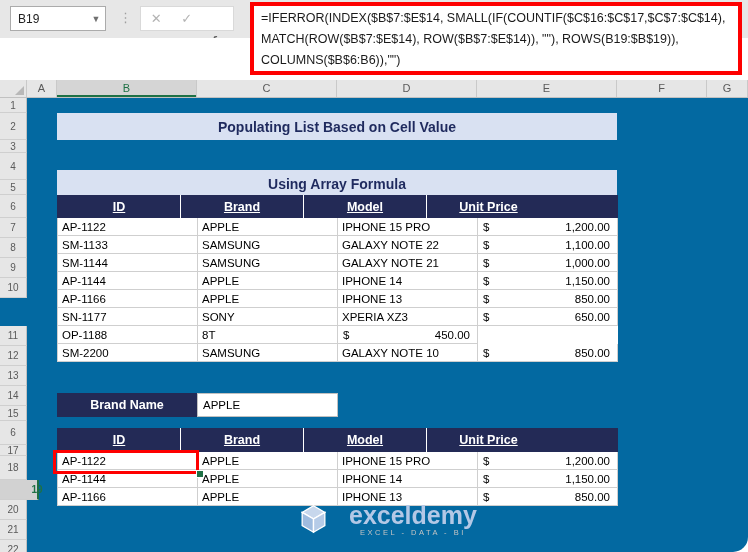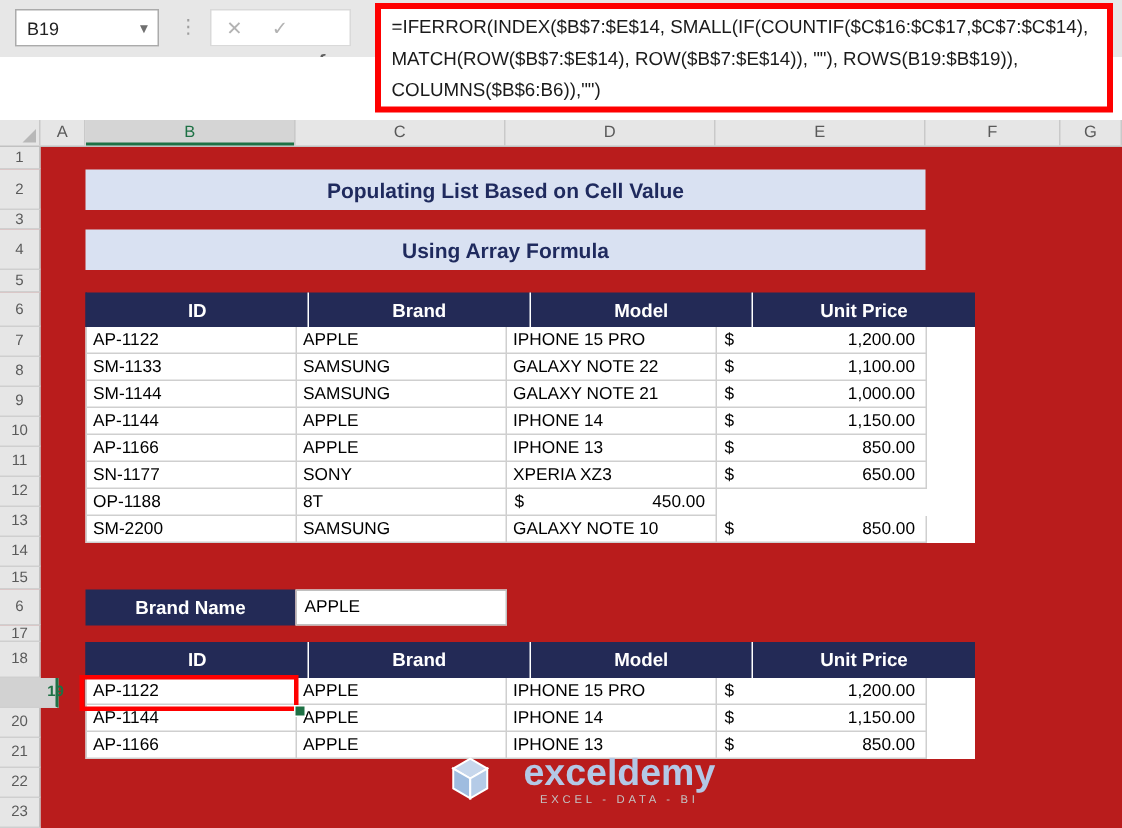--- a/index.html
+++ b/index.html
@@ -1,17 +1,17 @@
 <!DOCTYPE html>
 <html><head>
 <meta charset="utf-8">
 <style>
   html,body{margin:0;padding:0;width:748px;height:552px;overflow:hidden;background:#fff;
     font-family:"Liberation Sans",sans-serif;}
-  #app{position:relative;width:748px;height:552px;background:#b91c1c;}
+  #app{position:relative;width:748px;height:552px;background:#0369a1;border-radius:15px;}
 
   
   #topbar{position:absolute;left:0;top:0;width:748px;height:38px;background:#E7E7E7;}
   #namebox{position:absolute;left:10px;top:6px;width:96px;height:25px;background:#fff;
     border:1px solid #ABABAB;display:flex;align-items:center;box-sizing:border-box;}
   #namebox .val{padding-left:7px;font-size:12px;color:#222;flex:1;}
   #namebox .arrow{width:18px;text-align:center;color:#707070;font-size:9px;}
   #dots{position:absolute;left:119px;top:10px;color:#9E9E9E;font-size:13px;}
   #fxbox{position:absolute;left:140px;top:6px;width:94px;height:25px;background:#fff;
     border:1px solid #D9D9D9;display:flex;align-items:center;justify-content:space-around;box-sizing:border-box;}
@@ -42,22 +42,22 @@
   .rowh.sel{background:#D2D2D2;color:#1E7145;border-right:2px solid #1E7145;font-weight:bold;}
 
   
   .band{position:absolute;left:57px;width:560px;height:27px;background:#D9E1F2;color:#1F2A5E;
     font-weight:bold;font-size:14px;display:flex;align-items:center;justify-content:center;z-index:2;}
 
   
   .xltable{position:absolute;left:57px;z-index:2;}
   .trow{display:flex;}
   .thead{background:#232A56;border-left:1px solid #232A56;}
-  .hcell{width:148px;box-sizing:border-box;color:#fff;font-weight:bold;font-size:12.5px;
-    border-right:1px solid #fff;display:flex;align-items:center;justify-content:center;}
+  .hcell{width:123px;box-sizing:border-box;color:#fff;font-weight:bold;font-size:12.5px;
+    border-right:1px solid #fff;display:flex;align-items:center;justify-content:center;text-decoration:underline;}
   .hcell:last-child{border-right:none;}
   .tdata{height:18px;background:#fff;border-left:1px solid #CFCFCF;}
   .dcell{width:140px;box-sizing:border-box;font-size:11.5px;color:#000;display:flex;align-items:center;
     padding-left:4px;border-right:1px solid #CFCFCF;border-bottom:1px solid #CFCFCF;}
   .dcell.price{justify-content:space-between;padding:0 7px 0 5px;}
 
   
   #brandlabel{position:absolute;left:57px;top:393px;width:140px;height:24px;background:#232A56;
     color:#fff;font-weight:bold;font-size:12.5px;display:flex;align-items:center;justify-content:center;z-index:2;}
   #brandvalue{position:absolute;left:197px;top:393px;width:141px;height:24px;background:#fff;
@@ -117,37 +117,37 @@
       <div class="rowh" style="height: 15px;">1</div>
       <div class="rowh" style="height: 27px;">2</div>
       <div class="rowh" style="height: 13px;">3</div>
       <div class="rowh" style="height: 27px;">4</div>
       <div class="rowh" style="height: 15px;">5</div>
       <div class="rowh" style="height: 23px;">6</div>
       <div class="rowh" style="height: 20px;">7</div>
       <div class="rowh" style="height: 20px;">8</div>
       <div class="rowh" style="height: 20px;">9</div>
       <div class="rowh" style="height: 20px;">10</div>
-      <div class="rowh" style="height: 20px;">11</div>
+      <div class="rowh" style="height: 20px; margin-top: 28px;">11</div>
       <div class="rowh" style="height: 20px;">12</div>
       <div class="rowh" style="height: 20px;">13</div>
       <div class="rowh" style="height: 20px; text-align: right;">14</div>
       <div class="rowh" style="height: 15px;">15</div>
       <div class="rowh" style="height: 24px;">6</div>
       <div class="rowh" style="height: 11px;">17</div>
       <div class="rowh" style="height: 24px;">18</div>
       <div class="rowh sel" style="height: 20px; padding-left: 37px;">19</div>
       <div class="rowh" style="height: 20px;">20</div>
       <div class="rowh" style="height: 20px;">21</div>
       <div class="rowh" style="height: 20px;">22</div>
       <div class="rowh" style="height: 20px;">23</div>
     </div>
 
   <div class="band" style="top:113px">Populating List Based on Cell Value</div>
-  <div class="band" style="top:153px">Using Array Formula</div>
+  <div class="band" style="top:170px">Using Array Formula</div>
 
   <div id="table1" class="xltable" style="top:195px">
       <div class="trow thead" style="height: 23px;">
         <div class="hcell">ID</div>
         <div class="hcell">Brand</div>
         <div class="hcell">Model</div>
         <div class="hcell">Unit Price</div>
       </div>
       <div class="trow tdata">
         <div class="dcell">AP-1122</div>

